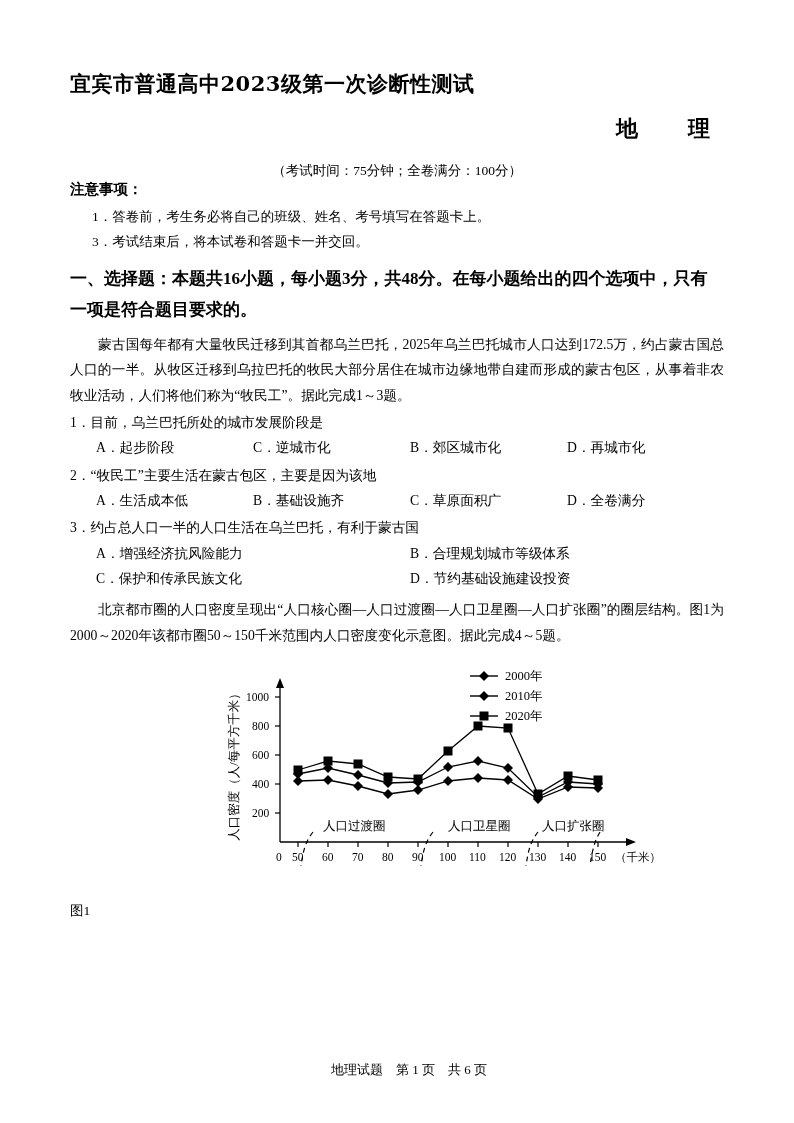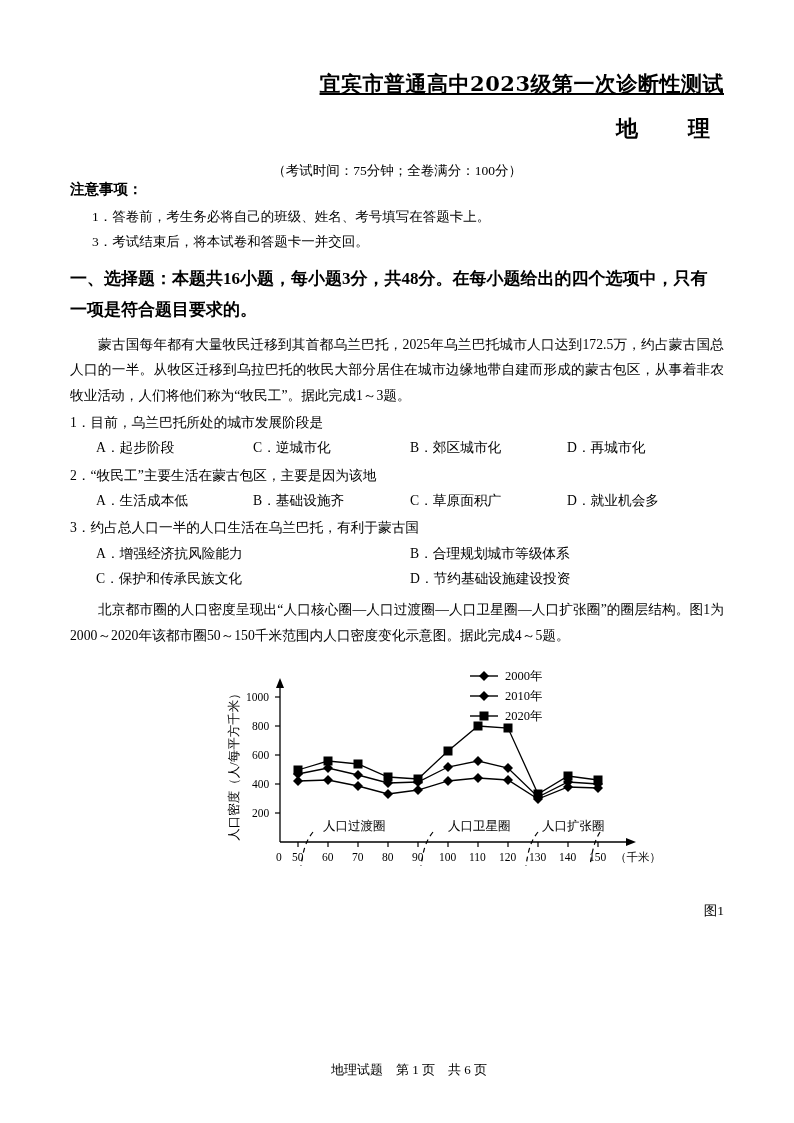--- a/index.html
+++ b/index.html
@@ -16,27 +16,26 @@
     overflow: hidden;
   }
   .page {
     width: 794px;
     height: 1123px;
     box-sizing: border-box;
     padding: 52px 70px 0 70px;
     position: relative;
   }
   .doc-title {
-    text-align: right;
+    text-align: left;
     font-size: 21px;
     font-weight: bold;
     letter-spacing: 0.5px;
     margin-top: 18px;
     font-family: "DejaVu Serif", "Liberation Serif", serif;
-    text-decoration: underline;
   }
   .subject {
     text-align: right;
     font-size: 22px;
     font-weight: bold;
     letter-spacing: 14px;
     margin-top: 16px;
     font-family: "DejaVu Serif", "Liberation Serif", serif;
   }
   .exam-info {
@@ -89,21 +88,21 @@
   }
   .opts.two > span {
     flex: 0 0 50%;
   }
   .fig-wrap {
     margin-top: 6px;
     position: relative;
     height: 258px;
   }
   .fig-caption {
-    text-align: right;
+    text-align: left;
     font-size: 13.5px;
     margin-top: -6px;
   }
   .footer {
     position: absolute;
     bottom: 44px;
     left: 12px;
     width: 794px;
     text-align: center;
     font-size: 13px;
@@ -137,21 +136,21 @@
     <span>C．逆城市化</span>
     <span>B．郊区城市化</span>
     <span>D．再城市化</span>
   </div>
 
   <div class="q">2．“牧民工”主要生活在蒙古包区，主要是因为该地</div>
   <div class="opts four">
     <span>A．生活成本低</span>
     <span>B．基础设施齐</span>
     <span>C．草原面积广</span>
-    <span>D．就业机会多</span>
+    <span>D．全卷满分</span>
   </div>
 
   <div class="q">3．约占总人口一半的人口生活在乌兰巴托，有利于蒙古国</div>
   <div class="opts two">
     <span>A．增强经济抗风险能力</span>
     <span>B．合理规划城市等级体系</span>
   </div>
   <div class="opts two">
     <span>C．保护和传承民族文化</span>
     <span>D．节约基础设施建设投资</span>

